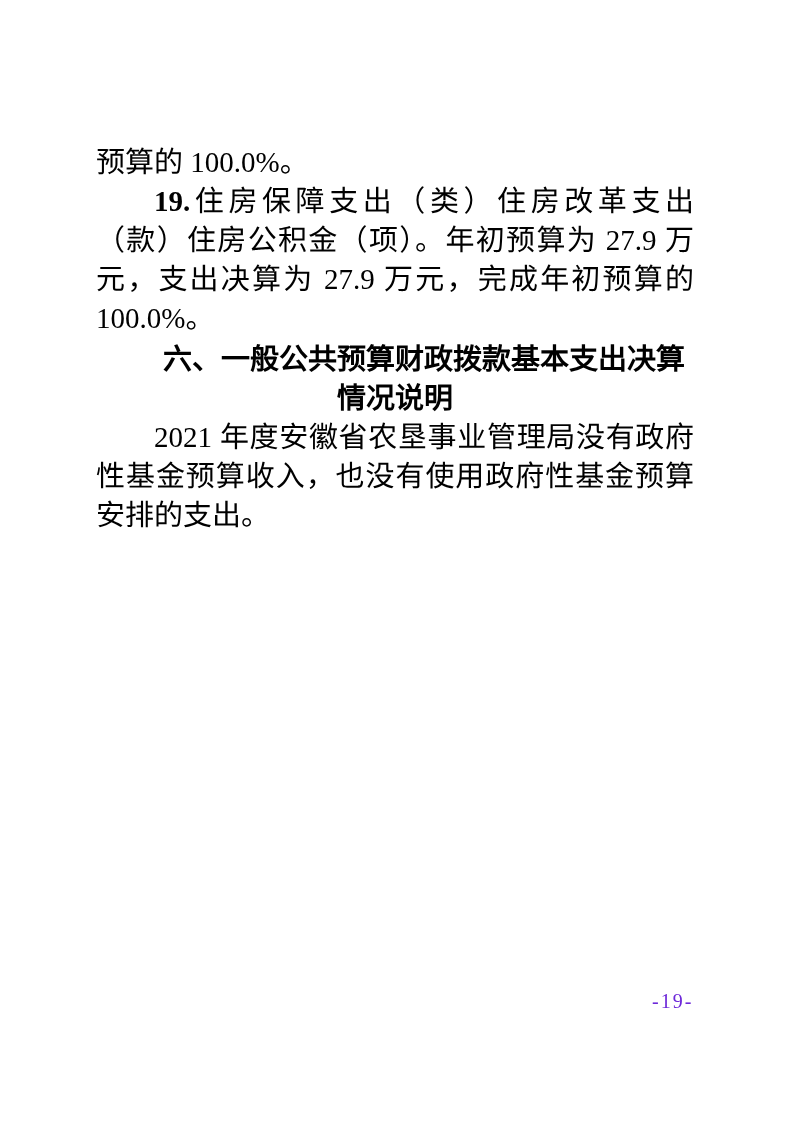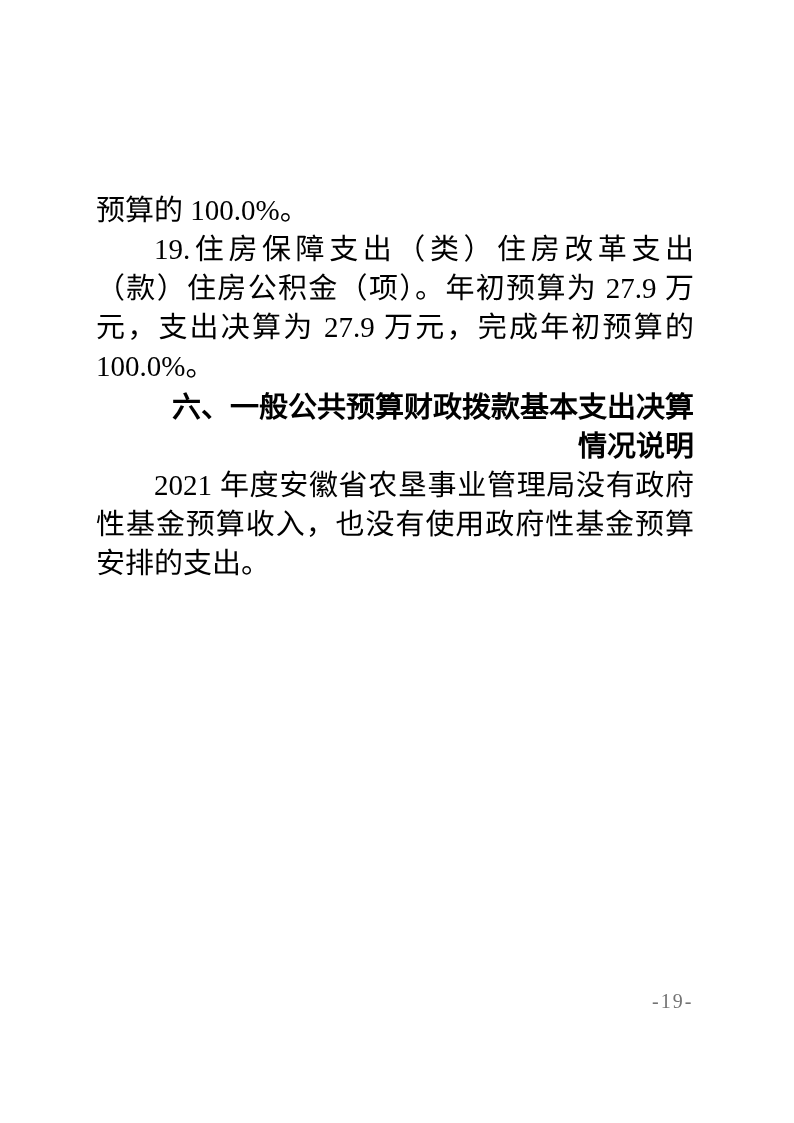--- a/index.html
+++ b/index.html
@@ -25,45 +25,44 @@
     line-height: 39px;
     text-align: justify;
     color: #000000;
   }
   .para {
     margin: 0;
     text-indent: 58px;
   }
   .para.continuation {
     text-indent: 0;
-    margin-top: 48px;
   }
   .item-num {
-    font-weight: 400;
+    font-weight: 700;
   }
   .item-title {
     font-weight: 400;
   }
   .heading {
     margin: 2px 0 0 0;
     text-indent: 58px;
     font-family: "Liberation Sans", sans-serif;
     font-weight: 700;
     font-size: 29px;
     line-height: 39px;
-    text-align: right;
+    text-align: center;
   }
   .page-number {
     position: absolute;
     left: 652px;
     top: 990px;
     font-family: "Liberation Serif", serif;
     font-size: 20px;
     letter-spacing: 2px;
-    color: #737373;
+    color: #6d28d9;
     white-space: nowrap;
   }
 </style>
 </head>
 <body>
 
 <div class="page">
   <main class="content">
 
     <p class="para continuation">预算的 100.0%。</p>

